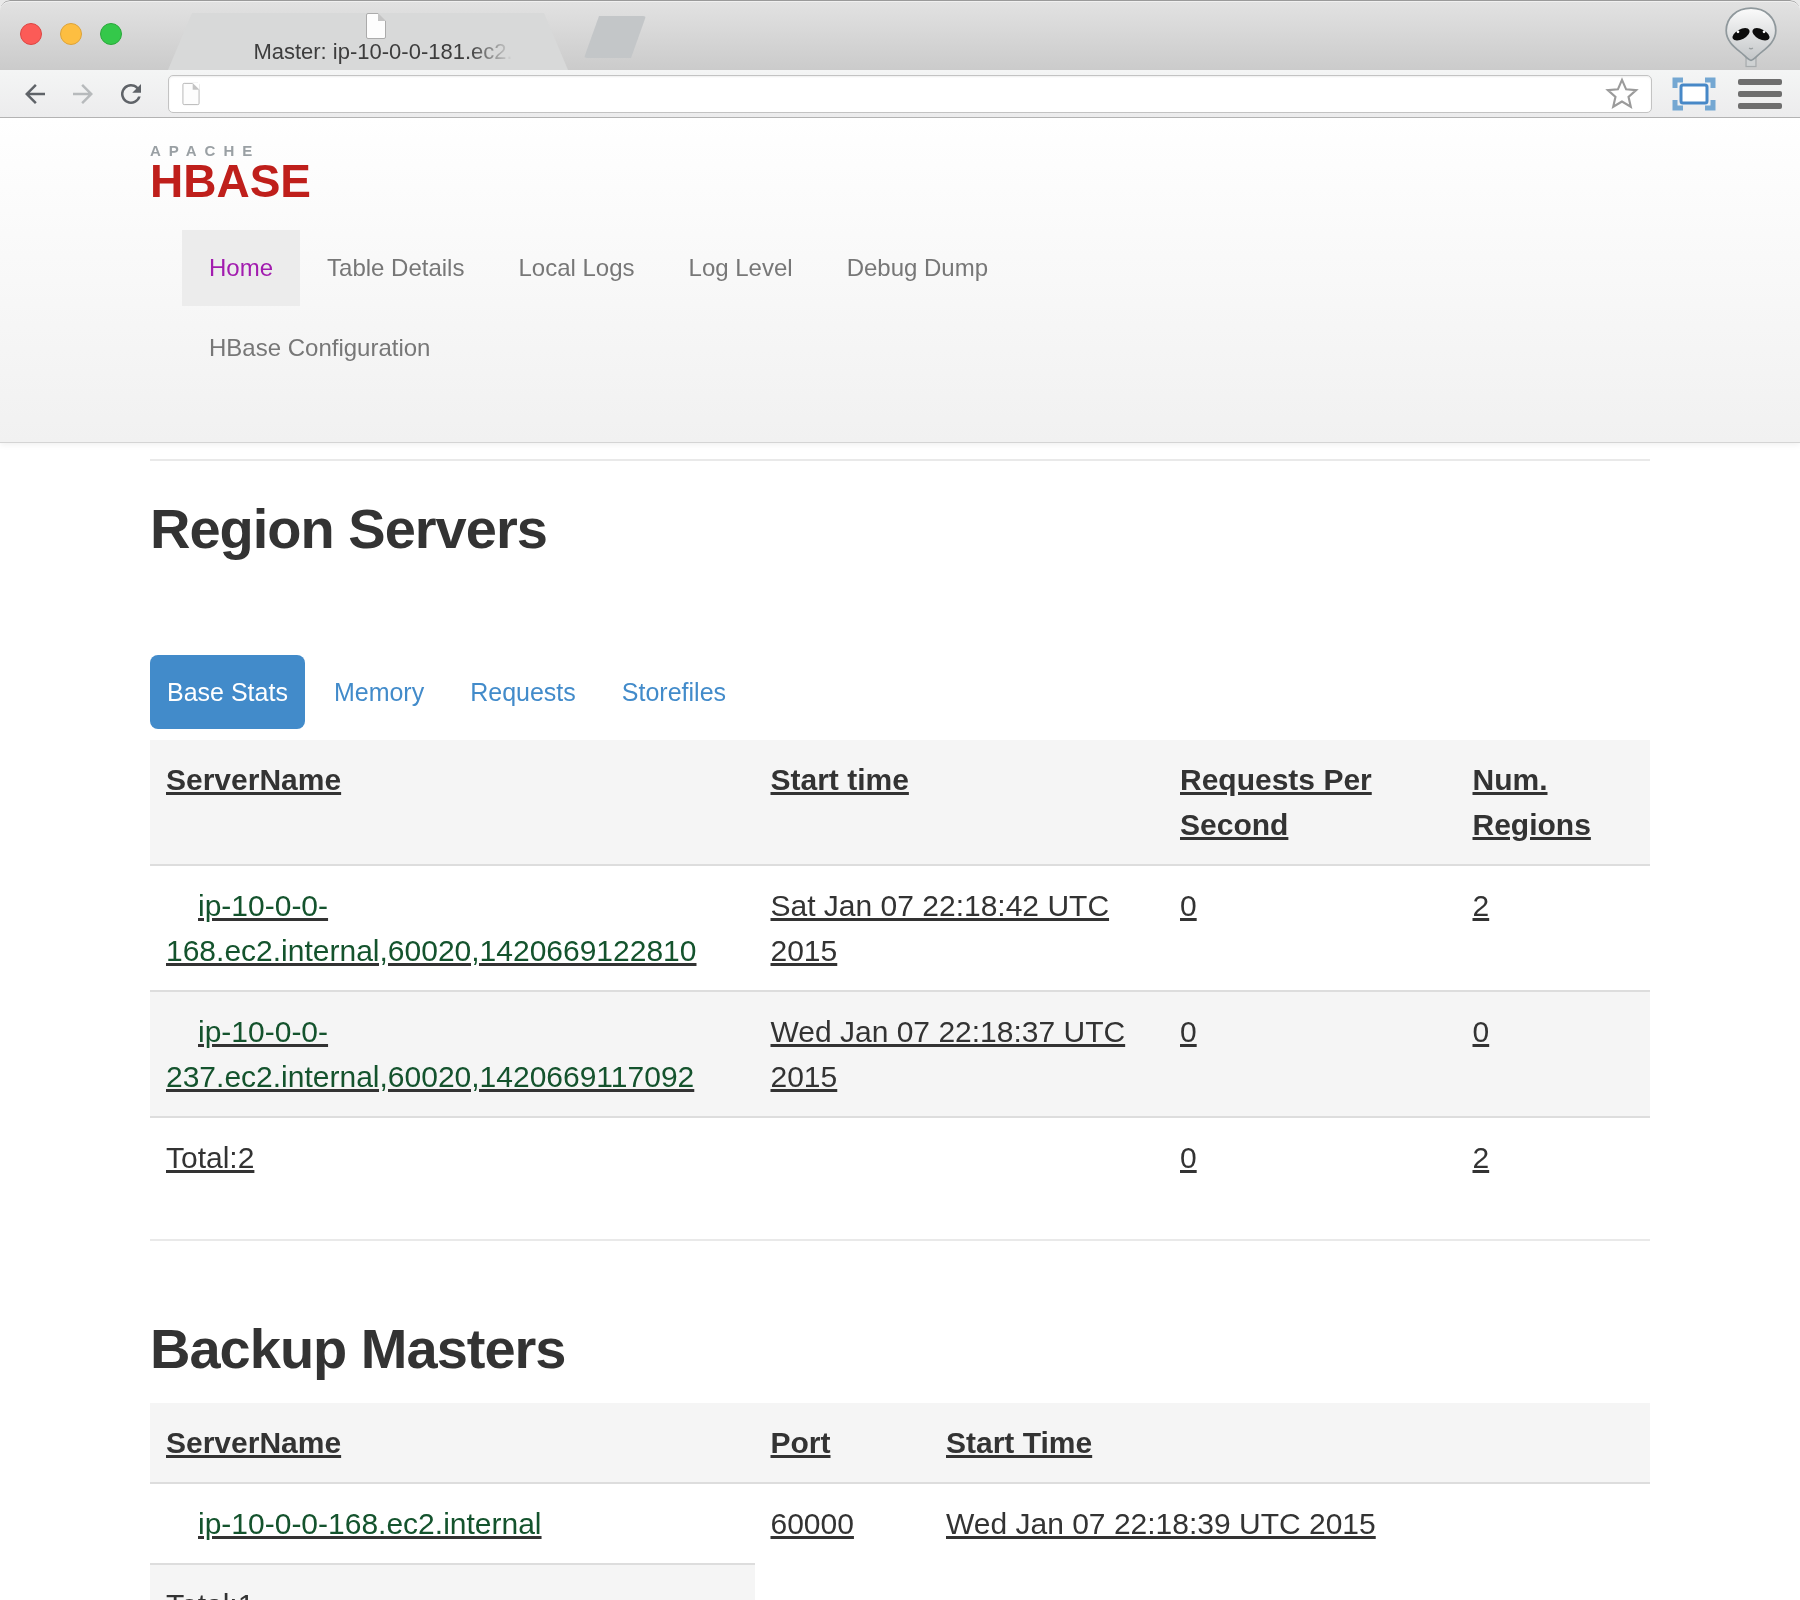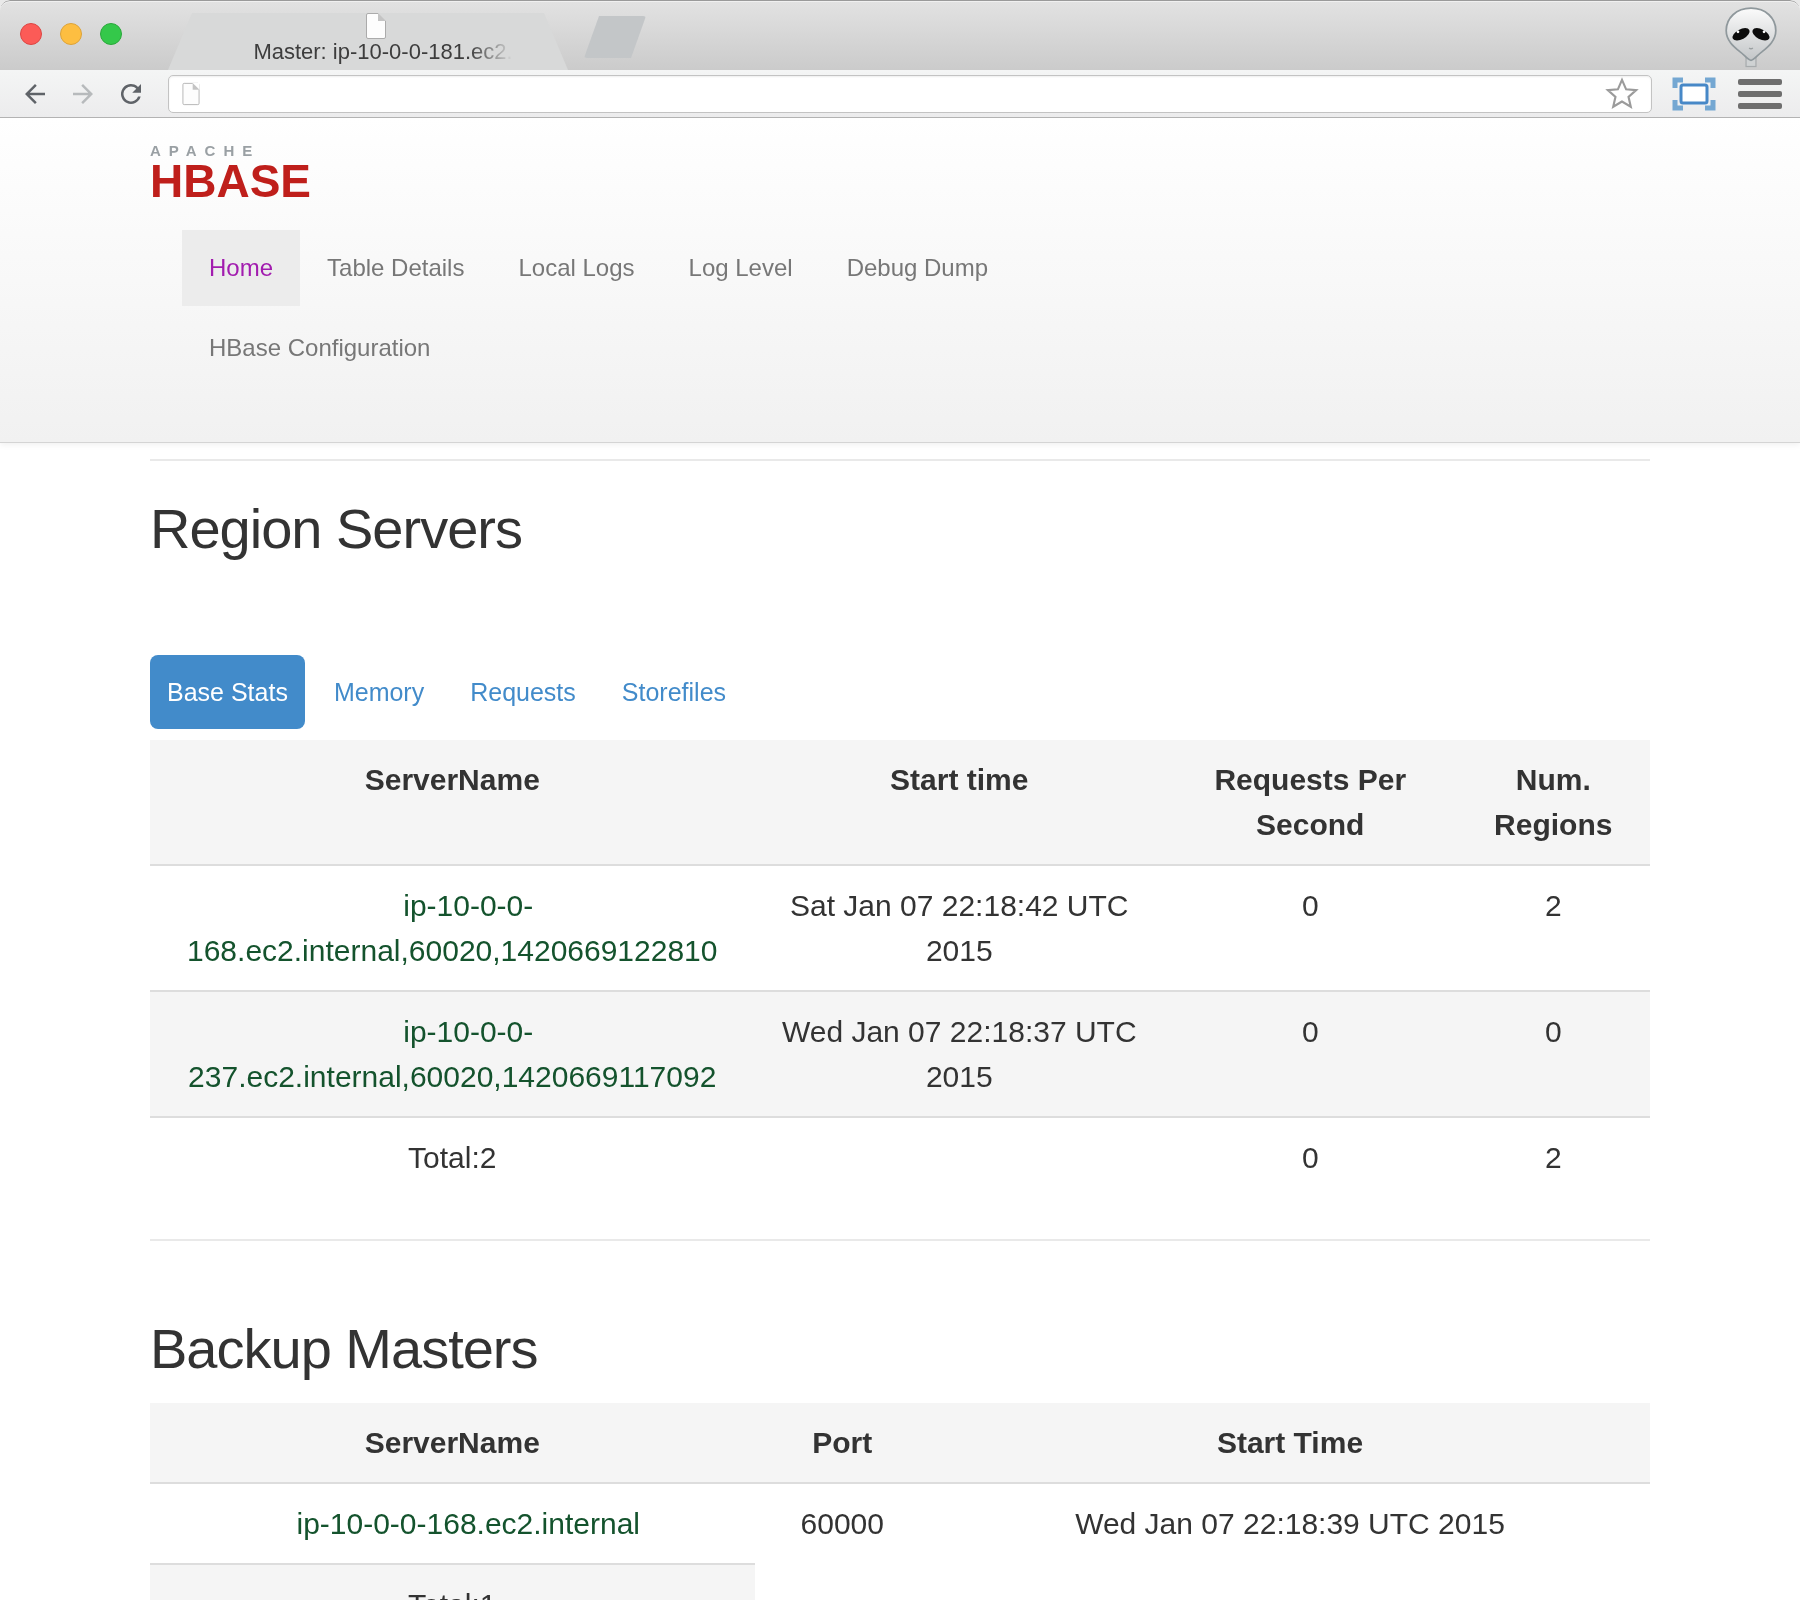--- a/index.html
+++ b/index.html
@@ -68,36 +68,36 @@
   .mainnav.row2 { margin-top:4px; }
   .mainnav li a { display:block; padding:24px 27px; font-size:24px; color:#777;
                   text-decoration:none; }
   .mainnav li.active a { background:#ececec; color:#a21caf; }
 
   
   .content { width:1500px; margin-left:150px; }
   hr { border:none; border-top:2px solid #e9e9e9; margin:0; }
   .hr1 { margin-top:16px; }
   .hr2 { margin-top:42px; }
-  h1 { font-size:56px; line-height:60px; font-weight:normal; color:#333;
+  h1 { font-size:56px; line-height:60px; font-weight:bold; color:#333;
        margin:0; letter-spacing:-1px; }
   .h1-region { margin-top:38px; }
   .h1-backup { margin-top:78px; }
 
   .pills { list-style:none; display:flex; padding:0; margin:96px 0 0 0; }
   .pills li { margin-right:12px; }
   .pills a { display:block; padding:22px 17px; font-size:25px; line-height:30px;
              color:#428bca; text-decoration:none; border-radius:8px; }
   .pills li.active a { background:#428bca; color:#fff; }
 
   table { width:100%; border-collapse:collapse; table-layout:fixed; margin-top:11px; }
   .table2 { margin-top:24px; }
-  th, td { padding:17px 16px; font-size:30px; line-height:45px; text-align:center;
+  th, td { padding:17px 16px; font-size:30px; line-height:45px; text-align:left;
            vertical-align:top; border-top:2px solid #ddd; color:#333;
-           overflow-wrap:normal; }
+           overflow-wrap:normal;text-decoration:underline; }
   th { font-weight:bold; }
   tbody tr:first-child th, tbody tr:first-child td { border-top:none; }
   tbody tr:nth-child(odd) th, tbody tr:nth-child(odd) td { background:#f5f5f5; }
   td a { color:#14532d; text-decoration:none;margin-left:32px; }
 </style>
 </head>
 <body>
 
 <div class="window">
 

